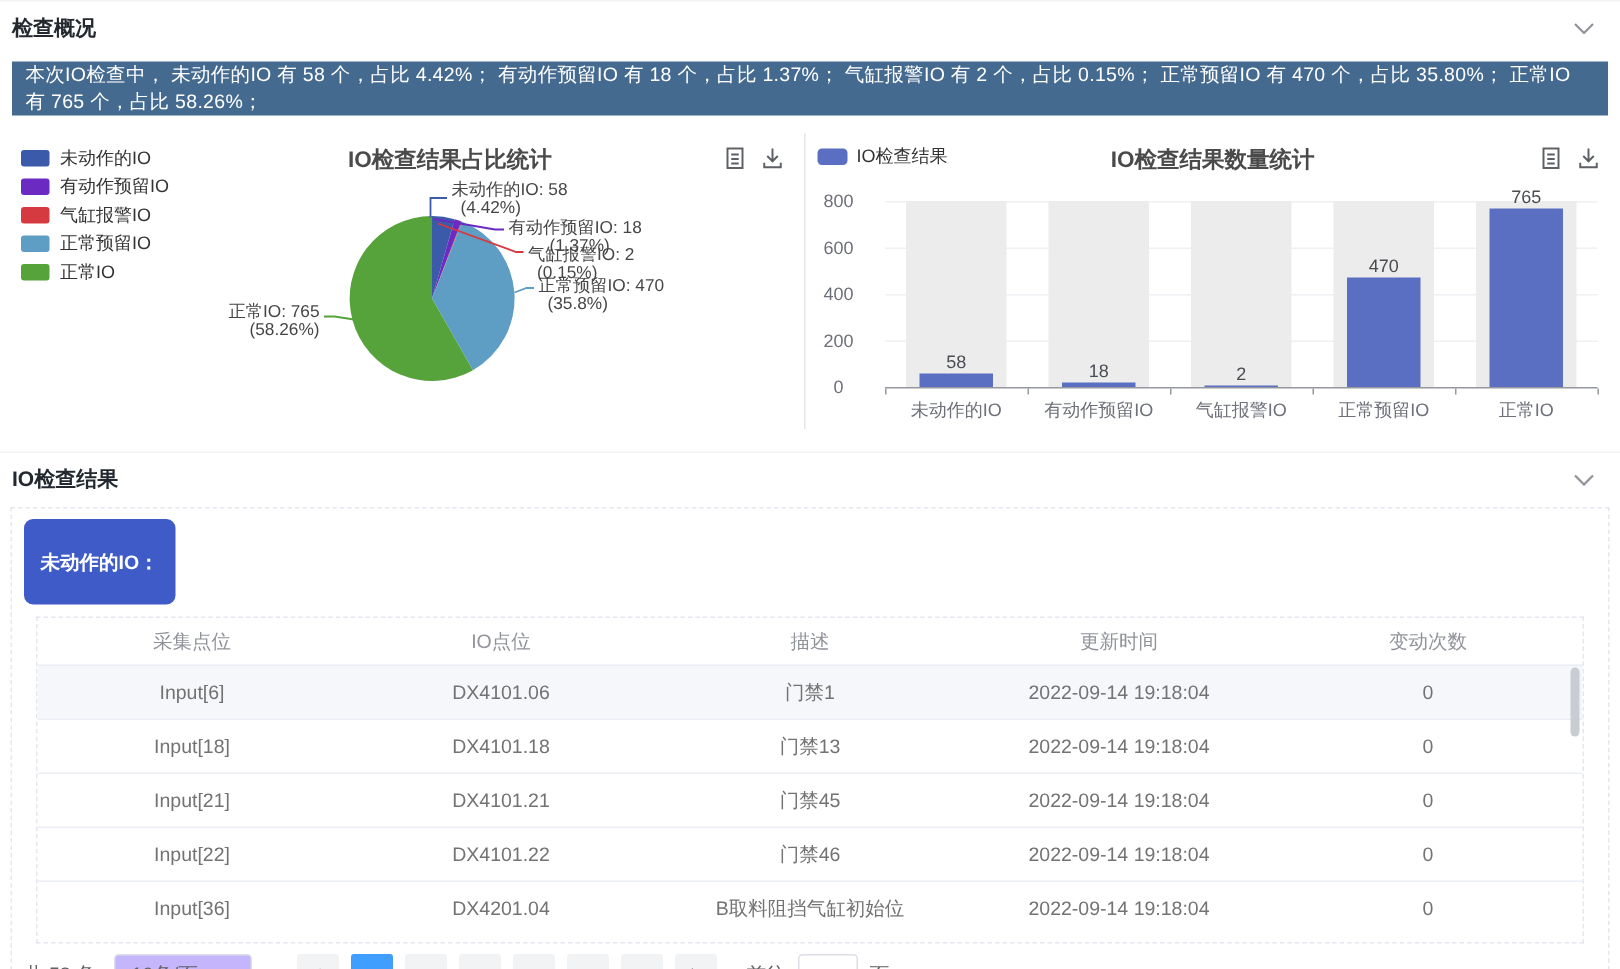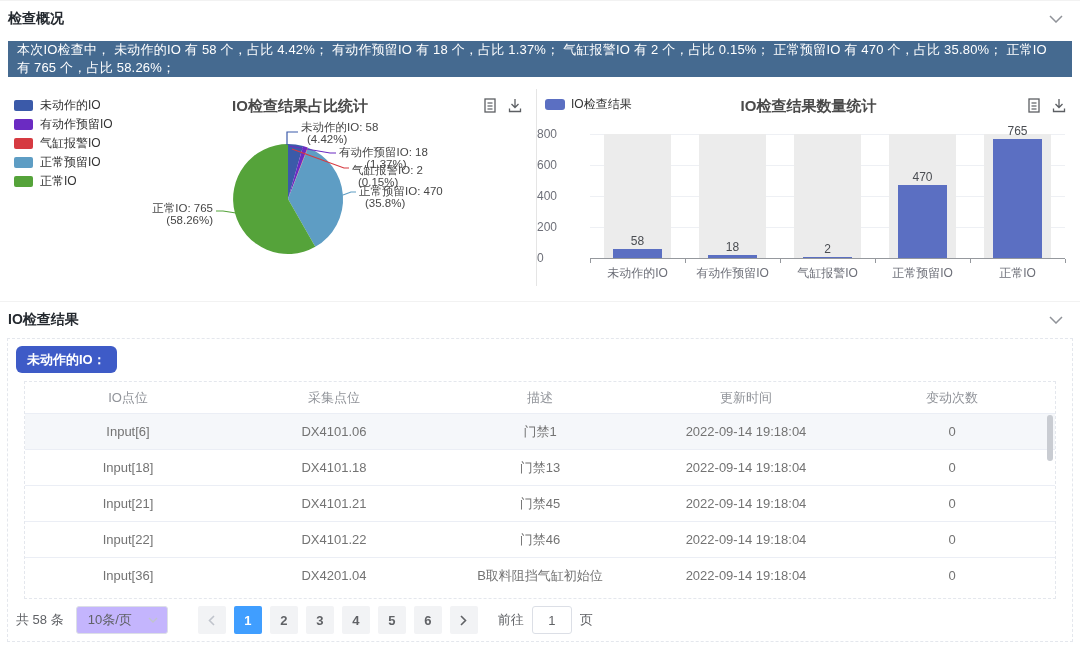--- a/index.html
+++ b/index.html
@@ -24,30 +24,30 @@
   .legend-v { position:absolute; left:14px; top:7px; z-index:4; }
   .legend-item { display:flex; align-items:center; height:19px; gap:7px; font-size:12px; color:#333; cursor:pointer; }
   .legend-item .swatch { width:19px; height:11px; border-radius:2px; }
   .legend-h { position:absolute; left:8px; top:7px; display:flex; align-items:center; gap:6px; font-size:12px; color:#333; cursor:pointer; z-index:4; }
   .legend-h .swatch { width:20px; height:11px; border-radius:3px; }
   #pie-svg { position:absolute; left:0; top:0; }
   .pie-callout { position:absolute; font-size:11.5px; line-height:12px; color:#464646; white-space:nowrap; }
   .pie-callout .pct { padding-left:6px; }
   .pie-callout.right .pct { padding-left:0; }
   .grid-line { position:absolute; height:1px; background:#eef0f4; }
-  .ytick { position:absolute; width:44px; text-align:left; font-size:12px; color:#6e7079; }
+  .ytick { position:absolute; width:44px; text-align:center; font-size:12px; color:#6e7079; }
   .xtick { position:absolute; text-align:center; font-size:12px; color:#6e7079; }
   .axis-line { position:absolute; height:1px; background:#95989d; }
   .axis-tick { position:absolute; width:1px; height:4px; background:#95989d; }
   .shadow-bar { position:absolute; background:#ececec; }
   .data-bar { position:absolute; }
   .bar-val { position:absolute; text-align:center; font-size:12px; color:#4a4d52; }
   .results { margin-top:15px; }
   .res-body { margin:0 7px; border:1px dashed #e4e7ed; padding:7px 8px 0 8px; }
-  .badge { display:inline-block; color:#fff; font-size:13px; font-weight:700; padding:7px 11px; border-radius:6px; line-height:1; cursor:pointer; }
+  .badge { display:inline-block; color:#fff; font-size:13px; font-weight:700; padding:22px 11px; border-radius:6px; line-height:1; cursor:pointer; }
   .tbl { margin:8px 8px 0 8px; border:1px dashed #e4e7ed; position:relative; padding-bottom:5px; background:#fff; }
   .tr { display:flex; }
   .td { flex:1; display:flex; align-items:center; justify-content:center; font-size:13px; color:#737373; }
   .tr.head { height:31px; }
   .tr.head .td { color:#909399; }
   .tr.row { height:36px; border-top:1px solid #ebeef5; }
   .tr.row.shaded { background:#f5f7fa; }
   .scroll-thumb { position:absolute; right:2px; top:33px; width:6px; height:46px; background:#c9ccd2; border-radius:3px; cursor:grab; }
   .pager { display:flex; align-items:center; height:42px; font-size:13px; color:#606266; }
   .psize { margin:0 12px; height:28px; border:1px solid #dcdfe6; border-radius:3px; display:flex; align-items:center; padding:0 9px 0 11px; gap:16px; background:#c4b5fd; cursor:pointer; color:#606266; }
@@ -217,22 +217,22 @@
       <svg class="chev" width="14" height="8" viewBox="0 0 14 8">
           <polyline points="1,1 7,7 13,1" fill="none" stroke="#909399" stroke-width="1.5"></polyline>
         </svg>
     </div>
 
     <div class="res-body">
       <div class="badge" id="badge" style="background: rgb(62, 91, 199);">未动作的IO：</div>
 
       <div class="tbl">
         <div class="tr head" id="tbl-head">
+            <div class="td">采集点位</div>
             <div class="td">IO点位</div>
-            <div class="td">采集点位</div>
             <div class="td">描述</div>
             <div class="td">更新时间</div>
             <div class="td">变动次数</div>
           </div>
         <div id="tbl-body">
             <div class="tr row shaded">
               <div class="td">Input[6]</div>
               <div class="td">DX4101.06</div>
               <div class="td">门禁1</div>
               <div class="td">2022-09-14 19:18:04</div>

